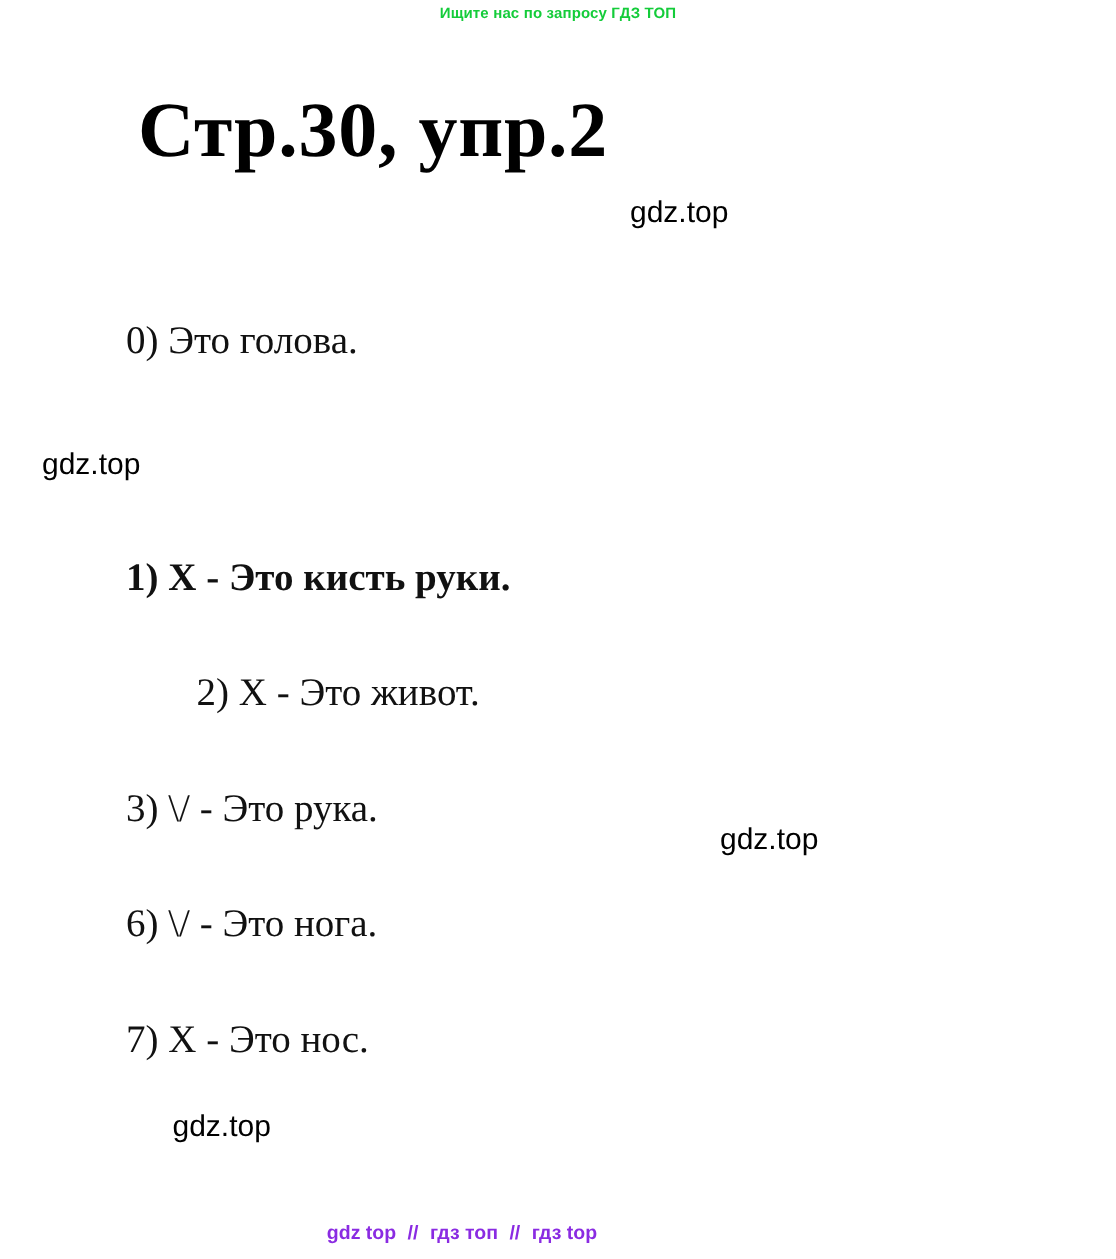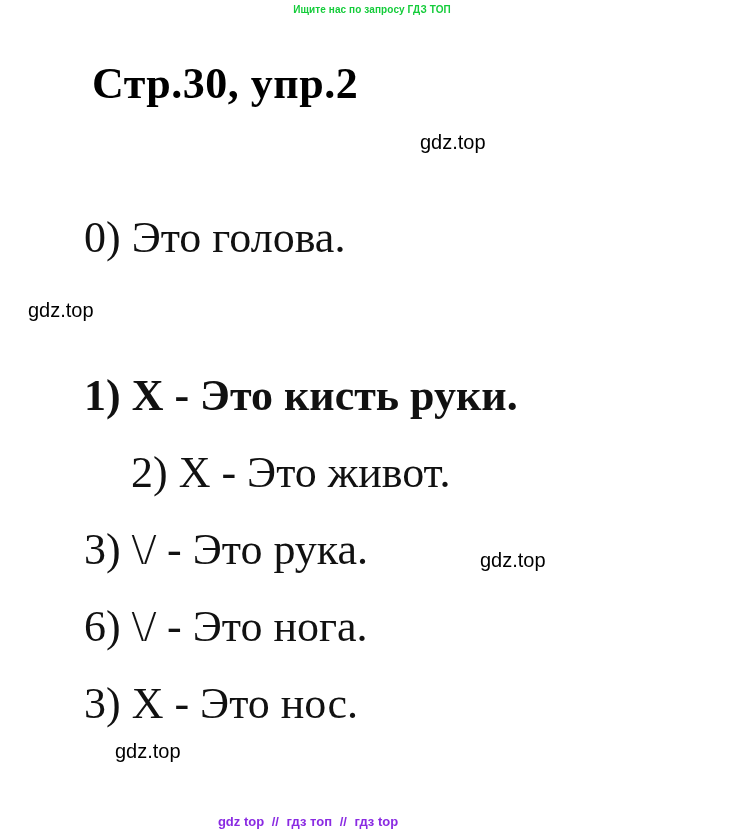--- a/index.html
+++ b/index.html
@@ -25,40 +25,40 @@
     font-weight: bold;
     color: #14cc3a;
     letter-spacing: 0.1px;
   }
   .title {
     position: absolute;
     top: 58px;
     left: 92px;
     font-family: "Liberation Serif", serif;
     font-weight: bold;
-    font-size: 44px;
+    font-size: 52px;
     color: #000000;
     letter-spacing: 0.5px;
   }
   .wm {
     position: absolute;
     font-family: "Liberation Sans", sans-serif;
     font-size: 20px;
     color: #000000;
     white-space: nowrap;
   }
   .wm-1 { top: 131px; left: 420px; }
   .wm-2 { top: 299px; left: 28px; }
   .wm-3 { top: 549px; left: 480px; }
   .wm-4 { top: 740px; left: 115px; }
 
   .line {
     position: absolute;
     font-family: "Liberation Serif", serif;
-    font-size: 44px;
+    font-size: 26px;
     color: #111111;
     white-space: nowrap;
   }
   .line-0 { top: 212px; left: 84px; }
   .line-1 { top: 370px; left: 84px; font-weight: bold; }
   .line-2 { top: 447px; left: 84px; margin-left: 47px; }
   .line-3 { top: 524px; left: 84px; }
   .line-4 { top: 601px; left: 84px; }
   .line-5 { top: 678px; left: 84px; }
 
@@ -88,21 +88,21 @@
 <div class="wm wm-1">gdz.top</div>
 <div class="wm wm-2">gdz.top</div>
 <div class="wm wm-3">gdz.top</div>
 <div class="wm wm-4">gdz.top</div>
 
 <div class="line line-0">0) Это голова.</div>
 <div class="line line-1">1) X - Это кисть руки.</div>
 <div class="line line-2">2) X - Это живот.</div>
 <div class="line line-3">3) \/ - Это рука.</div>
 <div class="line line-4">6) \/ - Это нога.</div>
-<div class="line line-5">3) X - Это нос.</div>
+<div class="line line-5">7) X - Это нос.</div>
 
 <div class="footer">
   <span>gdz top</span>
   <span class="sep">//</span>
   <span>гдз топ</span>
   <span class="sep">//</span>
   <span>гдз top</span>
 </div>
 
 </body></html>

